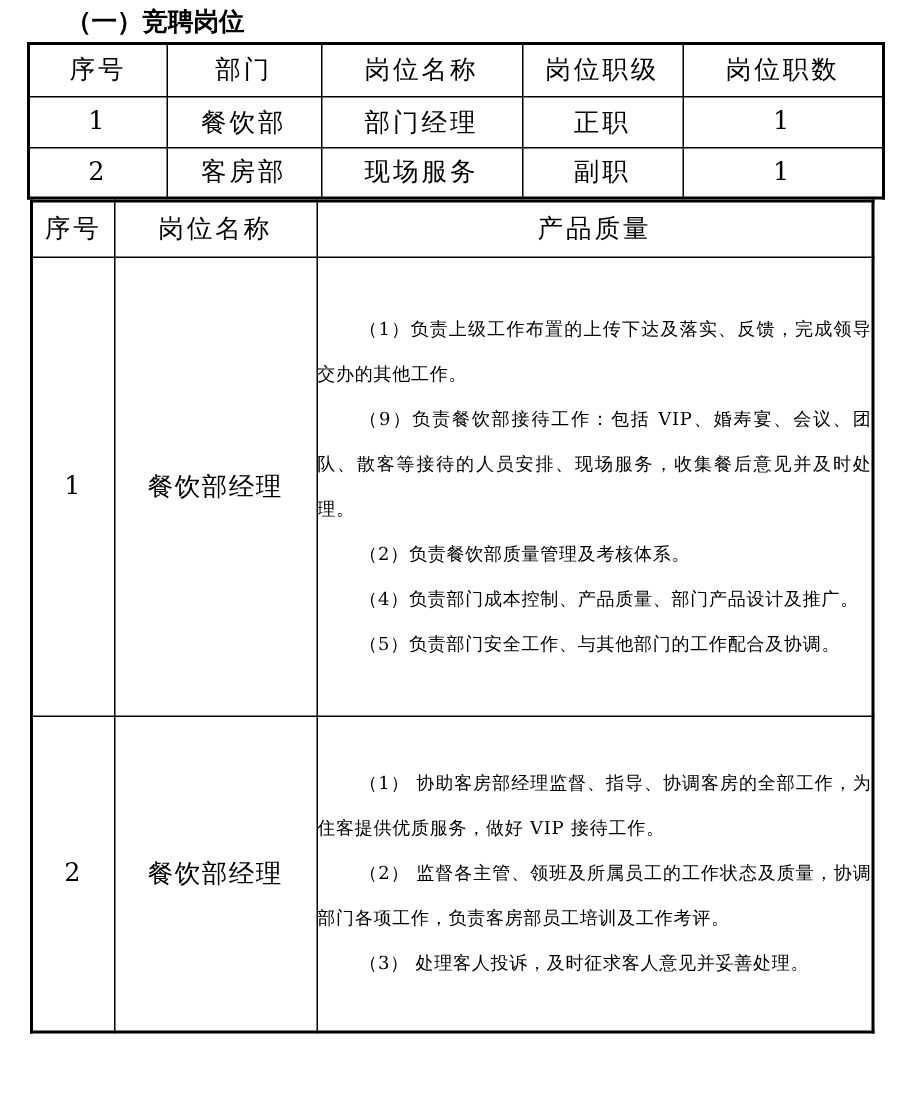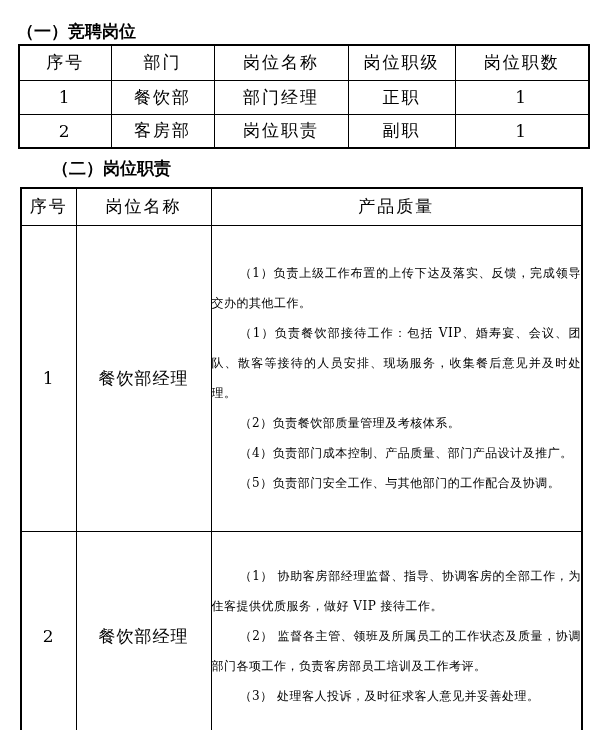--- a/index.html
+++ b/index.html
@@ -11,23 +11,22 @@
     color: #000000;
     font-family: "DejaVu Serif", "Liberation Serif", serif;
     overflow: hidden;
   }
   .heading {
     font-weight: bold;
     font-size: 17px;
     color: #000000;
   }
   .heading-1 {
-    padding: 5px 0 2px 17px;
+    padding: 5px 0 2px 44px;
     line-height: 21px;
-    margin-top: 16px;
   }
   .heading-2 {
     margin-top: 8px;
     padding: 0 0 8px 52px;
     line-height: 22px;
   }
   table {
     border-collapse: collapse;
     table-layout: fixed;
     background: #ffffff;
@@ -115,48 +114,47 @@
     <tr class="drow">
       <td>1</td>
       <td>餐饮部</td>
       <td>部门经理</td>
       <td>正职</td>
       <td>1</td>
     </tr>
     <tr class="drow">
       <td>2</td>
       <td>客房部</td>
-      <td>岗位职责</td>
+      <td>现场服务</td>
       <td>副职</td>
       <td>1</td>
     </tr>
   </tbody>
     </table>
 
-  <div class="heading heading-2">（二）岗位职责</div>
 
   <table class="t2">
     <colgroup>
       <col style="width:55px">
       <col style="width:135px">
       <col style="width:371px">
     </colgroup>
     <tbody>
         <tr class="hrow">
       <th>序号</th>
       <th>岗位名称</th>
       <th>产品质量</th>
     </tr>
     <tr class="row-a">
       <td class="cell-no">1</td>
       <td class="cell-title">餐饮部经理</td>
       <td class="cell-duties">
         <div class="clip clip-a">
           <p>（1）负责上级工作布置的上传下达及落实、反馈，完成领导交办的其他工作。</p>
-          <p>（1）负责餐饮部接待工作：包括 VIP、婚寿宴、会议、团队、散客等接待的人员安排、现场服务，收集餐后意见并及时处理。</p>
+          <p>（9）负责餐饮部接待工作：包括 VIP、婚寿宴、会议、团队、散客等接待的人员安排、现场服务，收集餐后意见并及时处理。</p>
           <p>（2）负责餐饮部质量管理及考核体系。</p>
           <p>（4）负责部门成本控制、产品质量、部门产品设计及推广。</p>
           <p>（5）负责部门安全工作、与其他部门的工作配合及协调。</p>
         </div>
       </td>
     </tr>
     <tr class="row-b">
       <td class="cell-no">2</td>
       <td class="cell-title">餐饮部经理</td>
       <td class="cell-duties">

